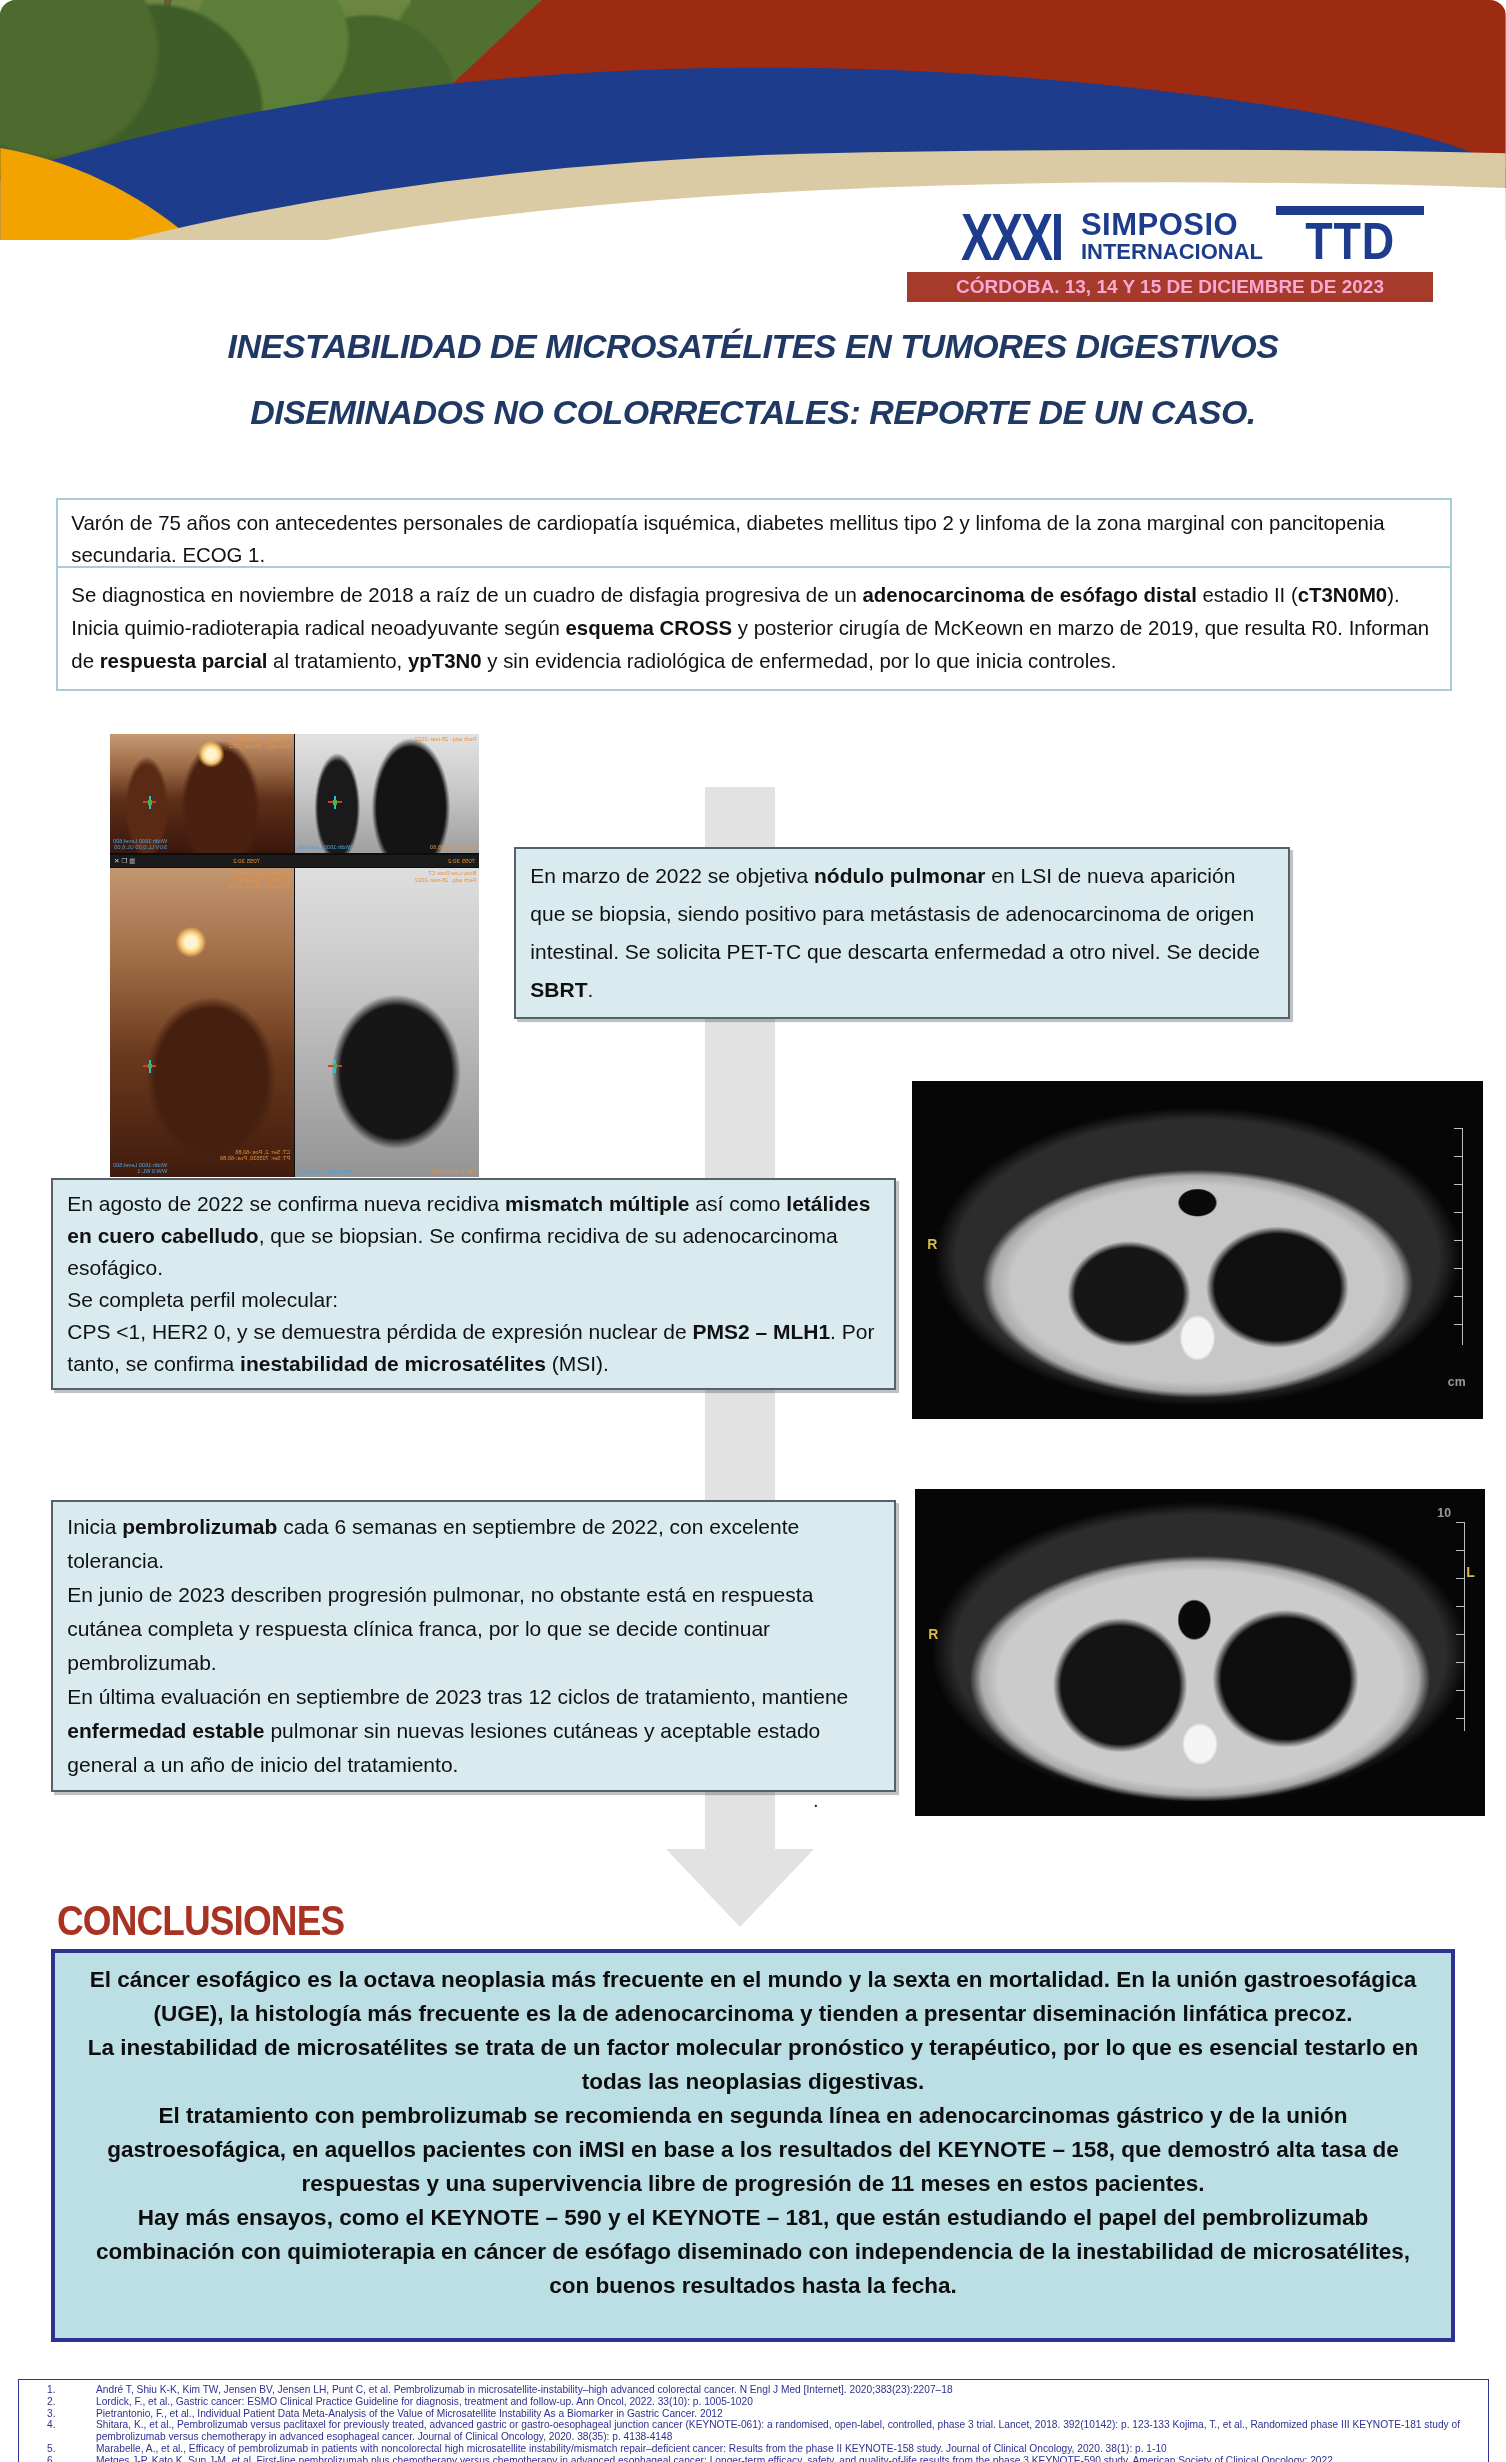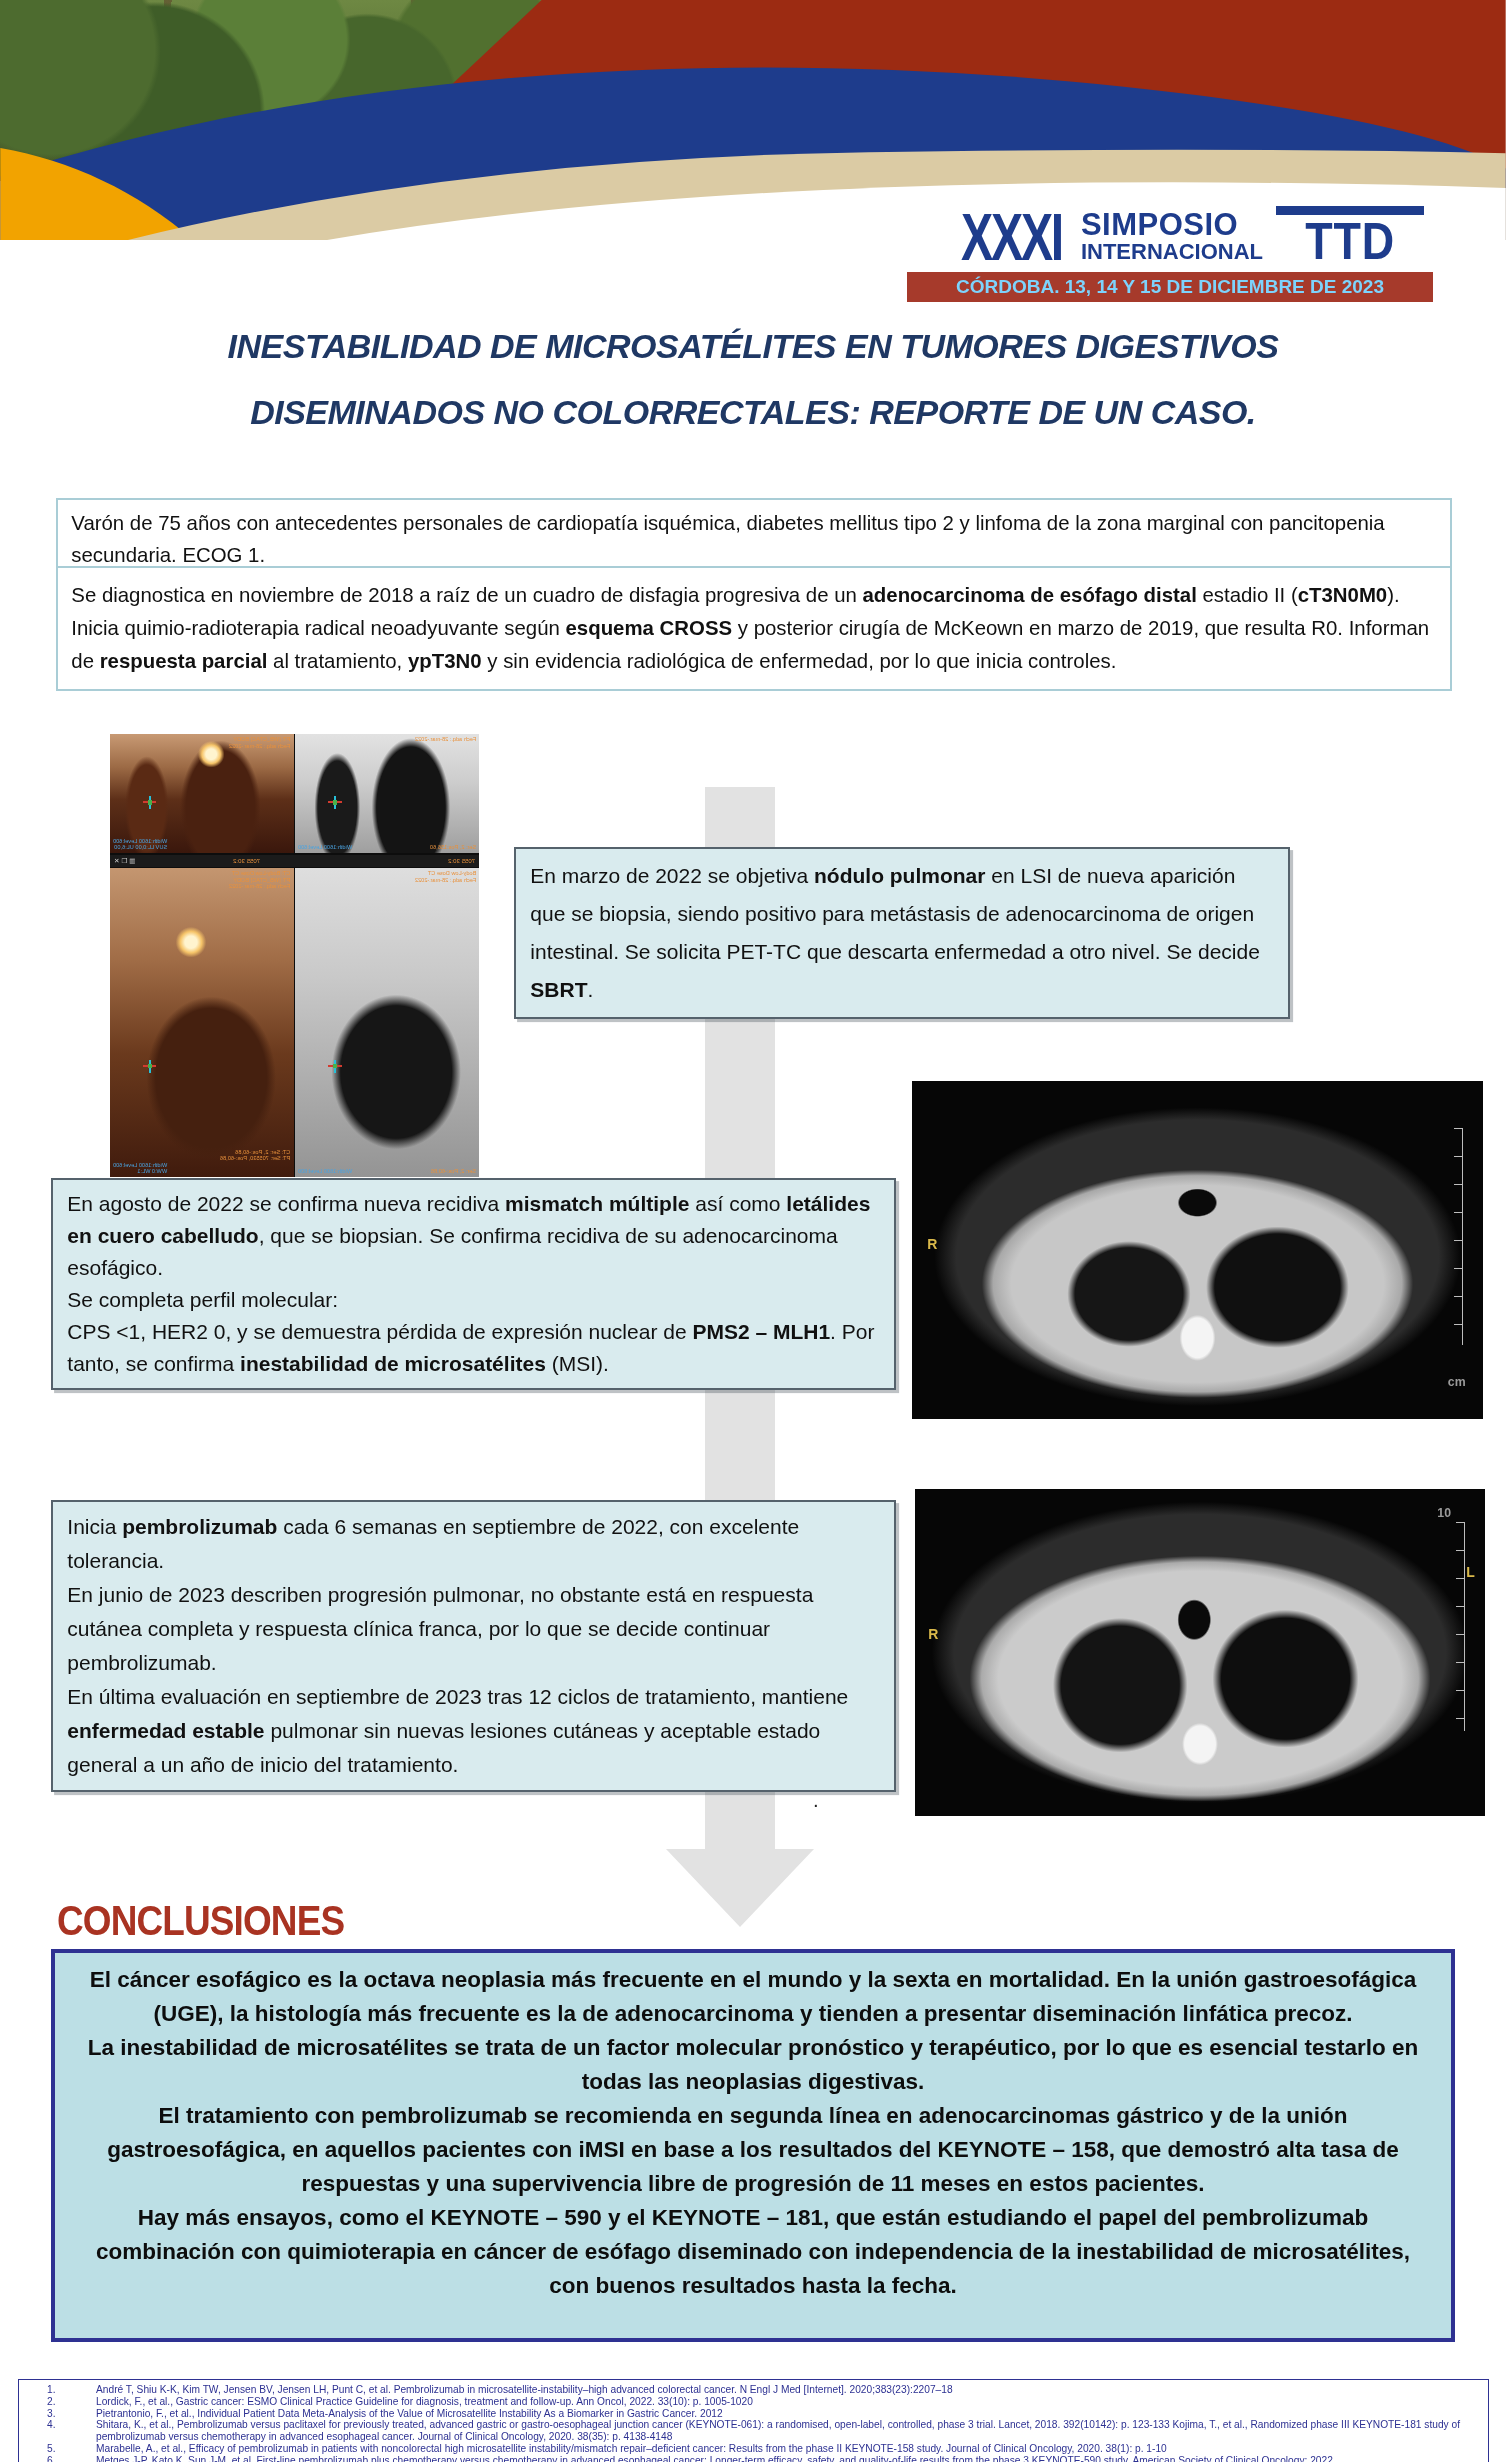--- a/index.html
+++ b/index.html
@@ -1,17 +1,17 @@
 <!DOCTYPE html>
 <html style="font-size:8.2px"><head>
 <meta charset="utf-8">
 <style>
   html,body{margin:0;padding:0;background:#fff;}
   .page{position:relative;width:1506px;height:2462px;background:#ffffff;overflow:hidden;
-        font-family:"Liberation Sans","DejaVu Sans",sans-serif;}
+        font-family:"Liberation Sans","DejaVu Sans",sans-serif;border-radius:16px;}
 
   
   .header{position:absolute;left:0;top:0;width:1506px;height:307px;}
   .photo{position:absolute;left:0;top:0;width:945px;height:181px;overflow:hidden;}
   .wall{position:absolute;left:562px;top:0;width:383px;height:181px;
         background:linear-gradient(180deg,#b9a88f 0%,#a3906f 70%,#8d7a5e 100%);}
   .arch{position:absolute;top:4.1px;width:57px;height:128px;background:#241a11;
         border-radius:29px 29px 0 0;box-shadow:0 0 0 4.1px #cfc0a5;}
   .foliage{position:absolute;left:0;top:0;width:644px;height:181px;
     background:
@@ -28,21 +28,21 @@
   .logo-roman{font-size:67px;font-weight:900;color:#1e3c8c;letter-spacing:-3.1px;
               transform:scaleX(.72);transform-origin:left center;line-height:1;}
   .logo-words{margin-left:-20.4px;color:#1e3c8c;line-height:1.02;}
   .logo-w1{font-size:31px;font-weight:700;letter-spacing:0.5px;}
   .logo-w2{font-size:22px;font-weight:700;letter-spacing:0;}
   .ttd{margin-left:13.3px;display:flex;flex-direction:column;align-items:center;}
   .ttd-bar{width:148px;height:9.2px;background:#1e3c8c;margin-bottom:3.1px;}
   .ttd-txt{font-size:51px;font-weight:900;color:#1e3c8c;letter-spacing:1px;line-height:.95;
            transform:scaleX(.88);}
   .banner{position:absolute;left:907px;top:272px;width:526px;height:30px;background:#a63a2b;
-          color:#7dd3fc;font-weight:700;font-size:19px;display:flex;align-items:center;justify-content:center;
+          color:#f9a8d4;font-weight:700;font-size:19px;display:flex;align-items:center;justify-content:center;
           letter-spacing:0;}
 
   
   .title{position:absolute;left:63px;top:313px;width:1380px;text-align:center;
          color:#1f3864;font-size:34px;font-weight:800;line-height:66px;letter-spacing:-0.5px;font-style:italic;}
   .authors{position:absolute;left:63px;top:438px;width:1380px;text-align:center;
            color:#7f7f7f;font-size:23.5px;font-weight:700;letter-spacing:-0.5px;}
 
   
   .lightbox{position:absolute;background:#ffffff;border:2px solid #a9cdd6;

